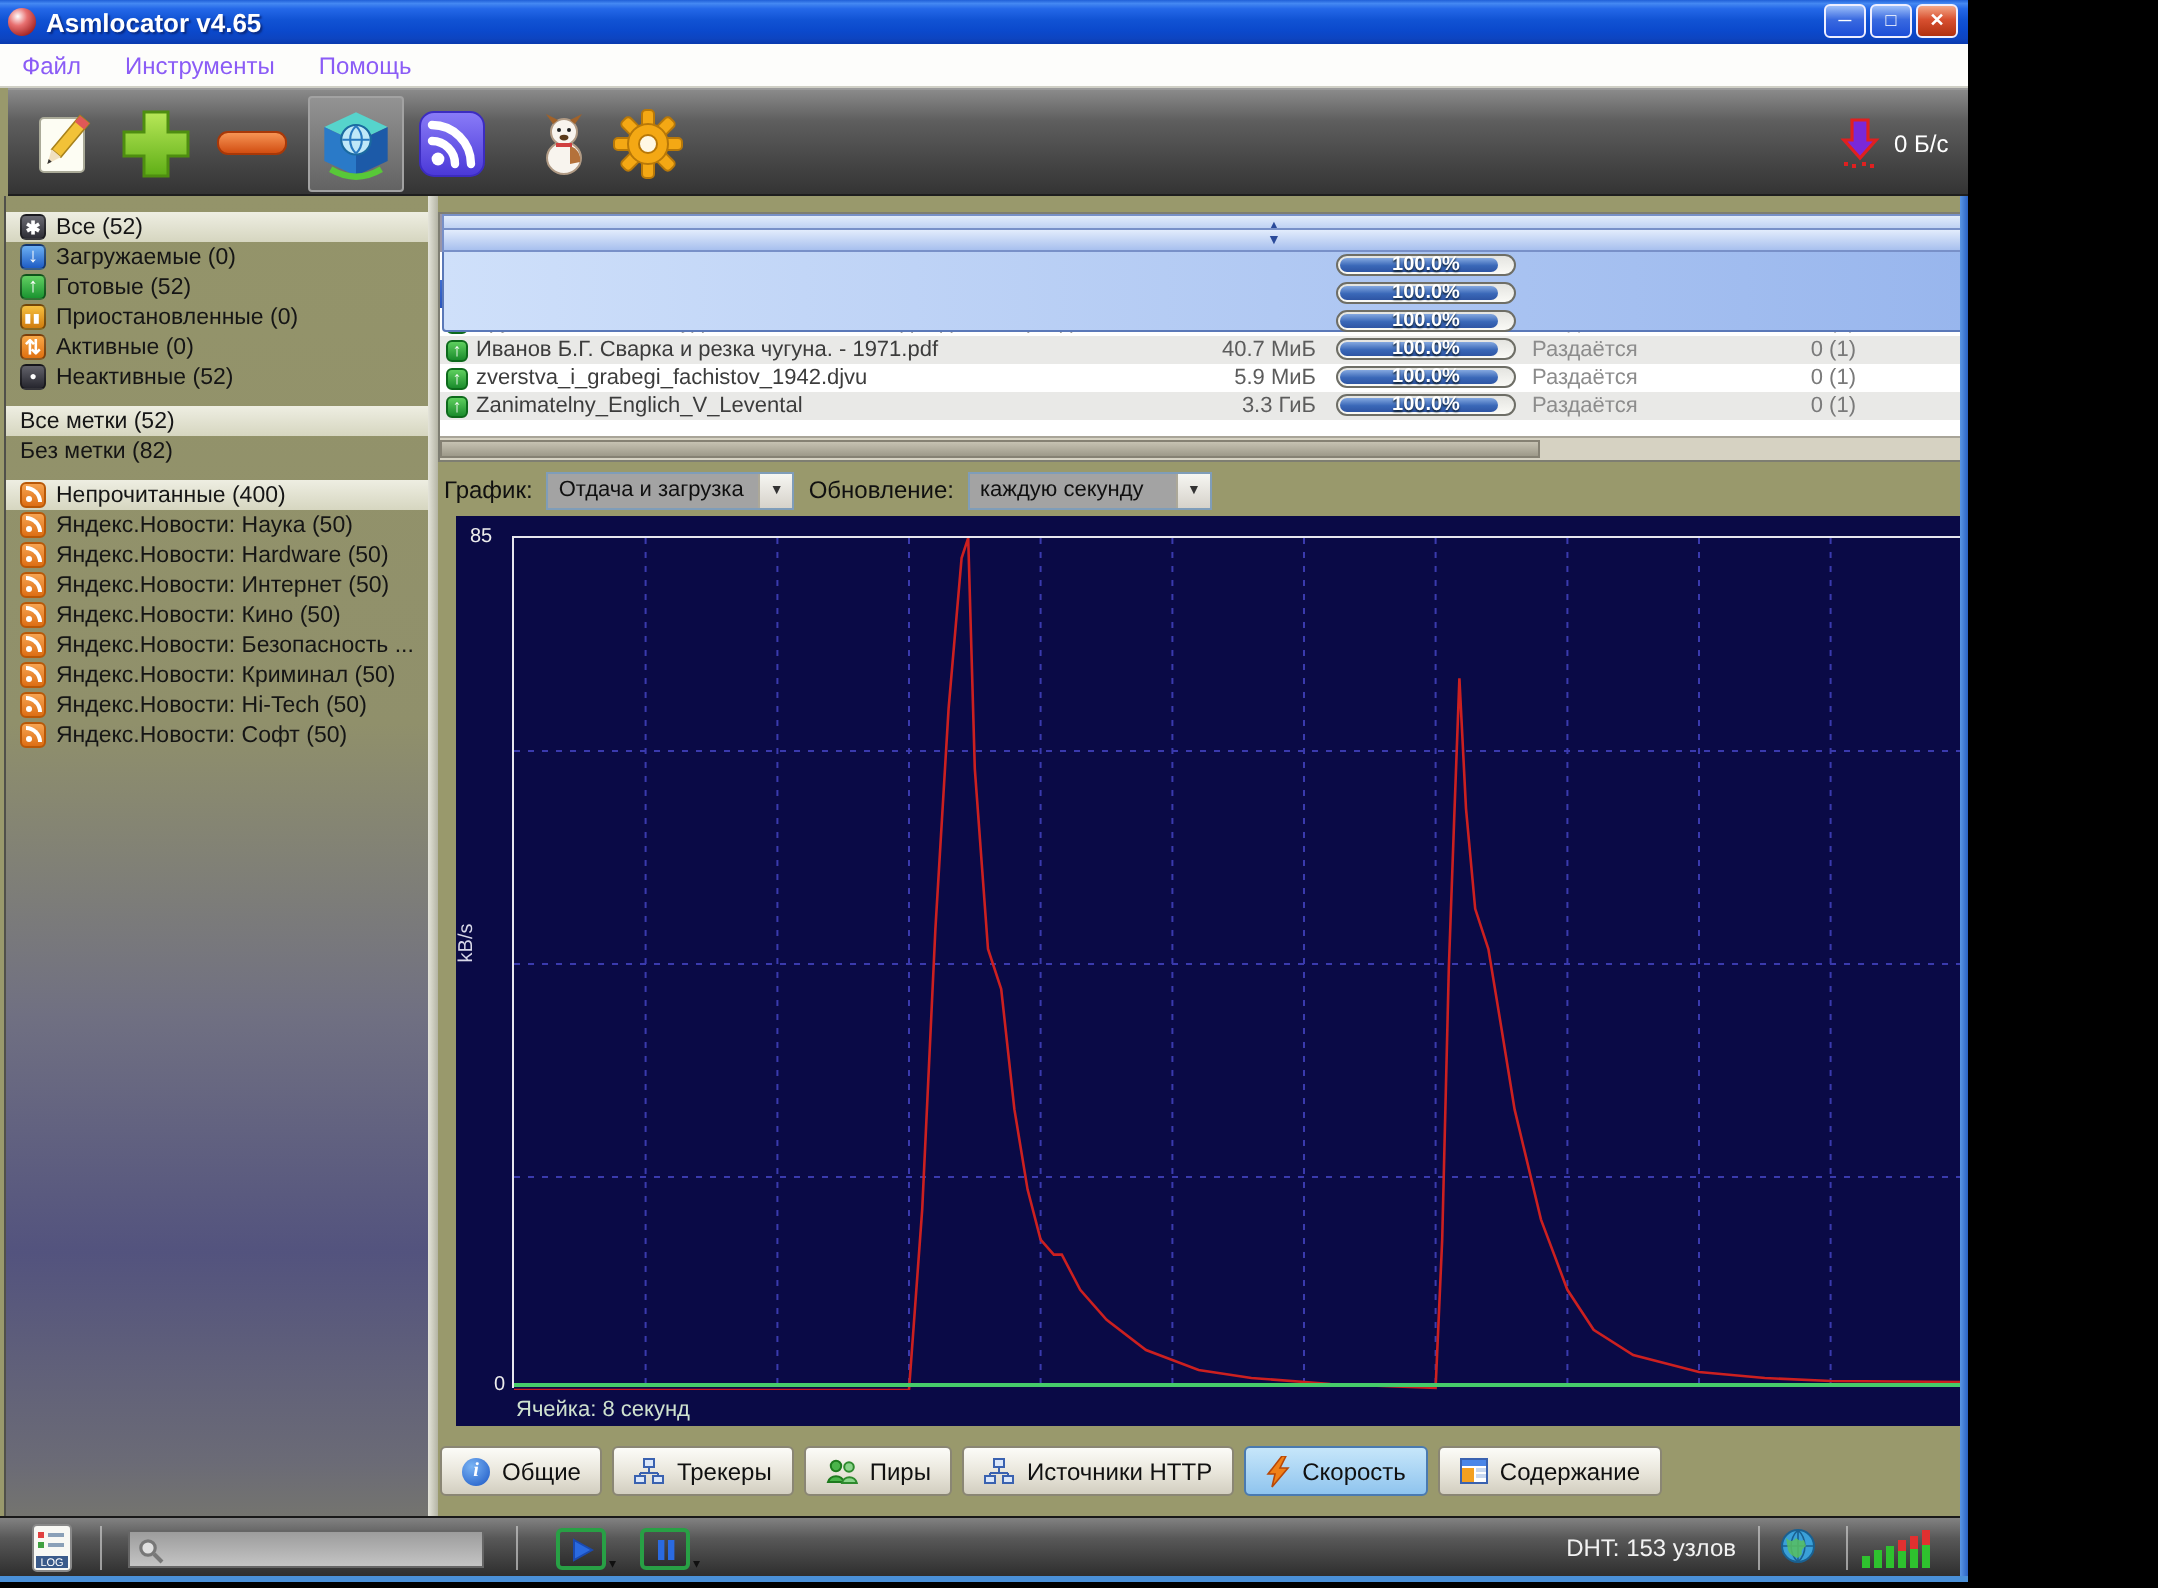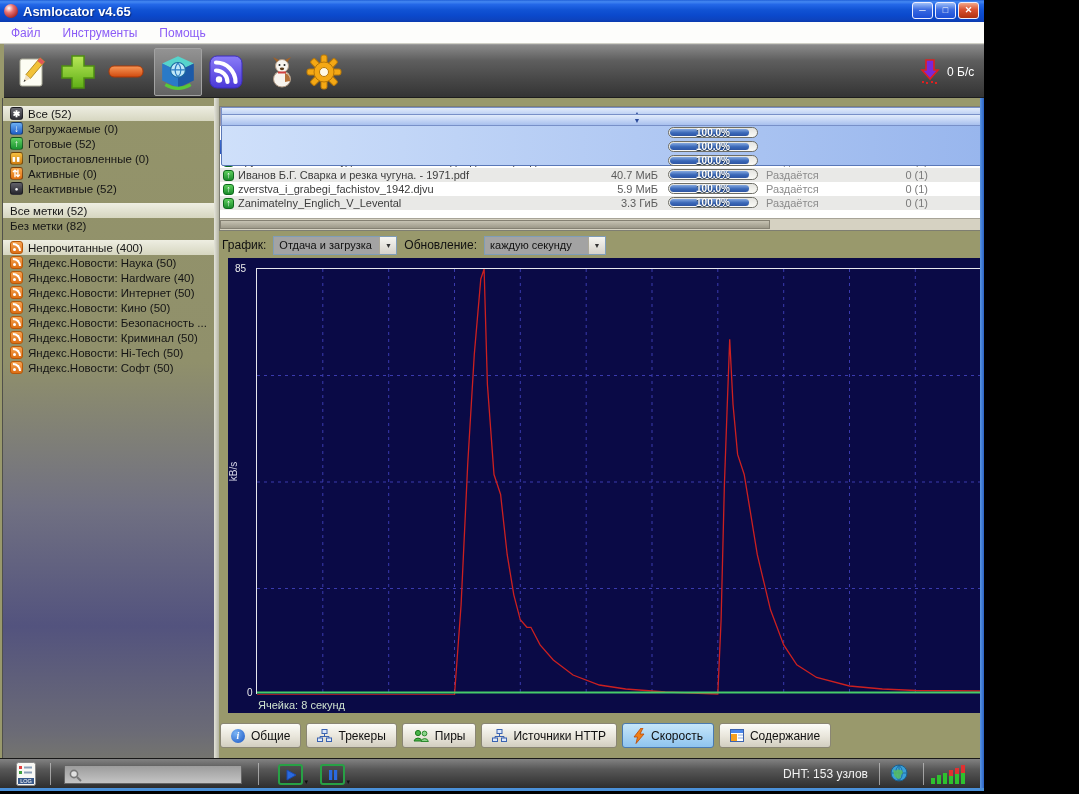--- a/index.html
+++ b/index.html
@@ -308,21 +308,21 @@
       <div class="side-item hl">
         <span class="sico rss"></span>
         <span>Непрочитанные  (400)</span>
       </div>
       <div class="side-item">
         <span class="sico rss"></span>
         <span>Яндекс.Новости: Наука  (50)</span>
       </div>
       <div class="side-item">
         <span class="sico rss"></span>
-        <span>Яндекс.Новости: Hardware  (40)</span>
+        <span>Яндекс.Новости: Hardware  (50)</span>
       </div>
       <div class="side-item">
         <span class="sico rss"></span>
         <span>Яндекс.Новости: Интернет  (50)</span>
       </div>
       <div class="side-item">
         <span class="sico rss"></span>
         <span>Яндекс.Новости: Кино  (50)</span>
       </div>
       <div class="side-item">

